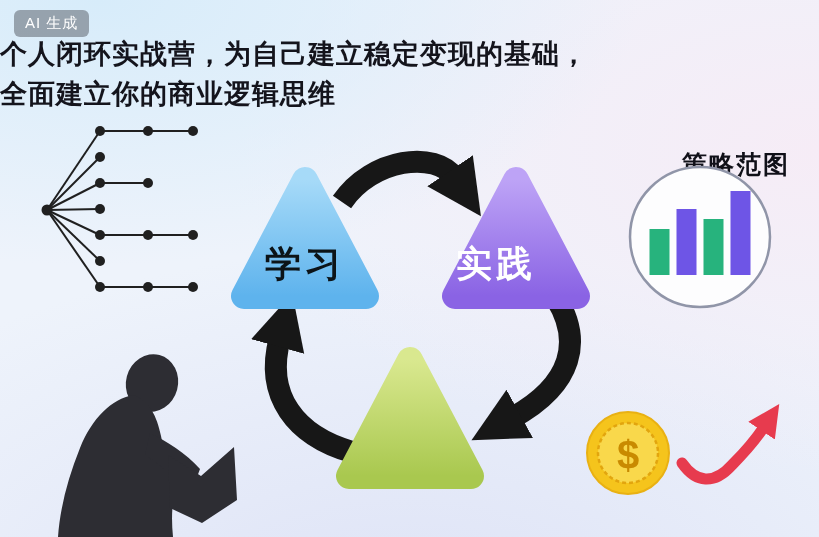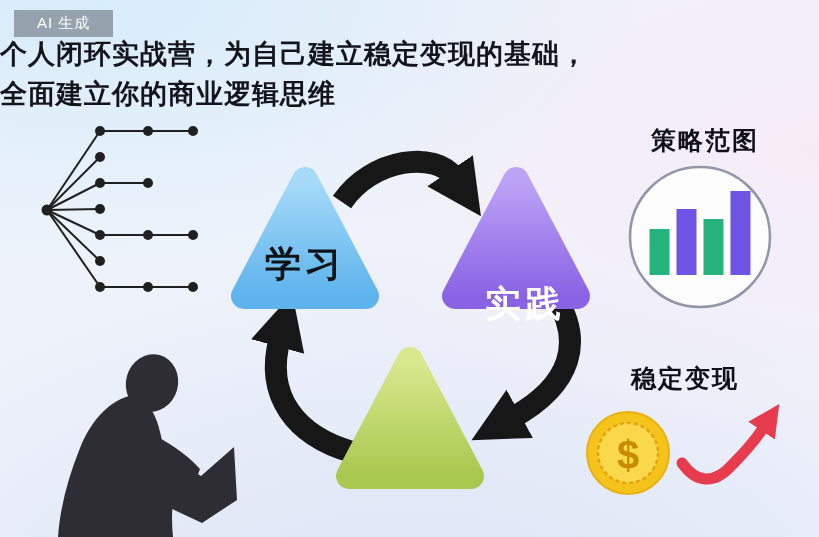--- a/index.html
+++ b/index.html
@@ -10,34 +10,34 @@
     background:
       radial-gradient(120% 90% at 12% 0%, #d7ecfa 0%, rgba(215,236,250,0) 55%),
       radial-gradient(120% 100% at 100% 28%, #f6ecf6 0%, rgba(246,236,246,0) 60%),
       radial-gradient(140% 120% at 50% 118%, #dde2f6 0%, rgba(221,226,246,0) 60%),
       #eef3fb;
   }
   .abs { position:absolute; }
   .badge {
     position:absolute; top:10px; left:14px;
     background:rgba(108,116,126,0.62); color:#fff;
-    font-size:15px; letter-spacing:1px; padding:4px 23px; border-radius:0;
+    font-size:15px; letter-spacing:1px; padding:4px 11px; border-radius:6px;
   }
   .title {
     position:absolute; top:34px; left:0; width:100%;
     color:#14141c; font-weight:700;
     font-size:27px; line-height:40px; letter-spacing:1px;
   }
   .tri-label {
     position:absolute; width:120px; text-align:center;
     font-weight:800; font-size:36px; letter-spacing:4px;
   }
   .side-label {
-    position:absolute; width:170px; text-align:center;
-    font-weight:800; font-size:25px; color:#101018; letter-spacing:2px;
+    position:absolute; width:170px; text-align:right;
+    font-weight:800; font-size:25px; color:#101018; letter-spacing:2px;margin-top:24px;
   }
 </style>
 </head>
 <body>
 
 <div class="canvas">
 
   <svg class="abs" style="left:35px;top:118px;" width="180" height="185" viewBox="35 118 180 185">
     <g stroke-width="2" stroke="#202020">
       <line x1="47" y1="210" x2="100" y2="131"></line>
@@ -110,35 +110,34 @@
       <path d="M556,298 C582,340 574,384 512,418" marker-end="url(#mBlack)"></path>
       <path d="M352,452 C296,436 264,396 280,338" marker-end="url(#mBlack)"></path>
     </g>
 
     <polygon points="305,180 244,296 366,296" fill="url(#gLearn)" stroke="url(#gLearn)" stroke-width="26" stroke-linejoin="round"></polygon>
     <polygon points="516,180 455,296 577,296" fill="url(#gPractice)" stroke="url(#gPractice)" stroke-width="26" stroke-linejoin="round"></polygon>
     <polygon points="410,360 349,476 471,476" fill="url(#gMonetize)" stroke="url(#gMonetize)" stroke-width="26" stroke-linejoin="round"></polygon>
   </svg>
 
   <div class="tri-label" style="left:245px;top:240px;color:#0c1418;">学习</div>
-  <div class="tri-label" style="left:465px;top:240px;color:#ffffff;margin-top:40px;">实践</div>
+  <div class="tri-label" style="left:436px;top:240px;color:#ffffff;">实践</div>
 
   <div class="side-label" style="left:620px;top:124px;">策略范图</div>
 
   <svg class="abs" style="left:625px;top:162px;" width="150" height="150" viewBox="0 0 150 150">
     <circle cx="75" cy="75" r="70" fill="#fdfdfe" stroke-width="2.5" stroke="#9095a8"></circle>
     <g id="mini-bars">
         <rect x="24.5" y="67" width="20" height="46" fill="#27b37d"></rect>
         <rect x="51.5" y="47" width="20" height="66" fill="#6e55e6"></rect>
         <rect x="78.5" y="57" width="20" height="56" fill="#27b37d"></rect>
         <rect x="105.5" y="29" width="20" height="84" fill="#6e55e6"></rect>
       </g>
   </svg>
 
-  <div class="side-label" style="left:600px;top:362px;">稳定变现</div>
 
   <svg class="abs" style="left:583px;top:408px;" width="90" height="90" viewBox="0 0 90 90">
     <circle cx="45" cy="45" r="41" stroke="#e9b113" stroke-width="2" fill="#f5c41c"></circle>
     <circle cx="45" cy="45" r="30" stroke="#e2a50e" stroke-width="2.5" stroke-dasharray="4 3" fill="#f9d84b"></circle>
     <text x="45" y="47" text-anchor="middle" dominant-baseline="central" font-size="40" font-weight="bold" font-family="Liberation Sans, sans-serif" fill="#c98a00">$</text>
   </svg>
 
   <svg class="abs" style="left:672px;top:395px;" width="120" height="105" viewBox="0 0 120 105">
     <path d="M10,68 C24,88 42,90 60,70 C76,54 84,44 92,32" fill="none" stroke-width="11" stroke-linecap="round" marker-end="url(#mRed)" stroke="#e73b4e"></path>
   </svg>

